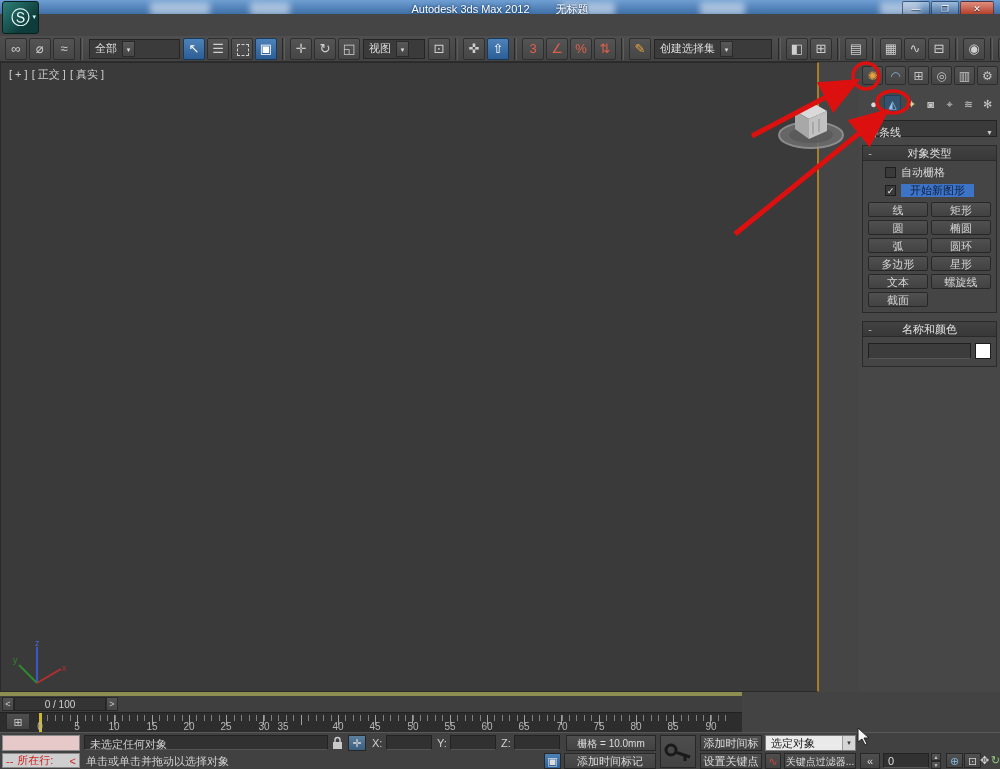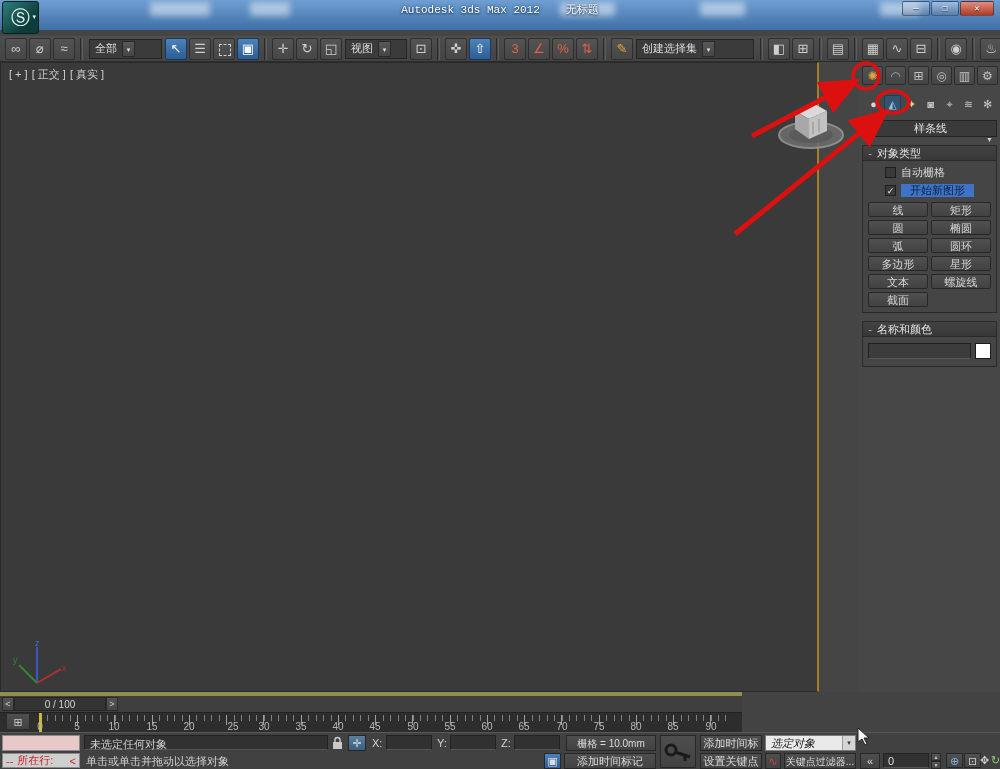--- a/index.html
+++ b/index.html
@@ -1,22 +1,22 @@
 <!DOCTYPE html>
 <html><head>
 <meta charset="utf-8">
 <style>
   * { margin:0; padding:0; box-sizing:border-box; }
   html,body { width:1000px; height:769px; overflow:hidden; background:#444;
     font-family:"Liberation Sans","DejaVu Sans",sans-serif; }
   #app { position:relative; width:1000px; height:769px; background:#454545; }
 
   
-  .titlebar { position:absolute; left:0; top:0; width:1000px; height:30px;
-    background:linear-gradient(#6f9fd2,#3e6fa6); overflow:hidden;font-family:Liberation Mono, monospace; }
+  .titlebar { position:absolute; left:0; top:0; width:1000px; height:14px;
+    background:linear-gradient(#6f9fd2,#3e6fa6); overflow:hidden; }
   .blob { position:absolute; top:2px; height:14px; border-radius:2px;
     background:rgba(235,240,250,.55); filter:blur(3px); }
   .title-text { position:absolute; top:2px; left:0; width:100%; text-align:center;
     font-size:11px; color:#fff; text-shadow:0 0 3px #1c3f66,0 1px 2px #1c3f66; }
   .title-text .doc { margin-left:26px; }
   .winctrl { position:absolute; right:6px; top:1px; display:flex; gap:1px; z-index:30; }
   .winbtn { width:28px; height:15px; text-align:center; line-height:14px; font-size:9px;
     color:#fff; background:linear-gradient(rgba(255,255,255,.35),rgba(90,110,140,.35));
     border:1px solid rgba(20,40,70,.6); border-radius:2px; text-shadow:0 1px 1px #123; }
   .winbtn.close { background:linear-gradient(#e08f7e,#b03a25); width:34px; }
@@ -63,27 +63,27 @@
   
   .cpanel { position:relative; width:141px; height:630px; background:#474747; }
   .cp-tabs { display:flex; gap:2px; padding:4px 2px 2px 3px; }
   .cp-tab { width:21px; height:19px; text-align:center; line-height:18px; font-size:12px;
     color:#c5c5c5; background:linear-gradient(#525252,#454545); border:1px solid #2d2d2d; border-radius:2px; }
   .cp-subtabs { display:flex; gap:2px; padding:8px 2px 2px 6px; }
   .cp-subtab { width:17px; height:17px; text-align:center; line-height:16px; font-size:11px;
     color:#c5c5c5; border:1px solid transparent; border-radius:2px; }
   .cp-subtab.active { background:#34526e; border-color:#1d3putaniaa52; border:1px solid #203f5c; color:#cfe2f2; }
   .cp-drop { margin:6px 3px 0 3px; height:17px; background:#3a3a3a; border:1px solid #242424;
-    color:#e0e0e0; font-size:11px; display:flex; align-items:center; padding:0 3px 0 5px;flex-direction:column; }
+    color:#e0e0e0; font-size:11px; display:flex; align-items:center; padding:8px 3px 0 5px; }
   .cp-drop .arr { margin-left:auto; font-size:7px; color:#ccc; }
   .rollout { margin:8px 3px 0 3px; border:1px solid #2a2a2a; background:#454545; padding-bottom:5px; }
   .roll-head { height:15px; background:linear-gradient(#424242,#383838); border-bottom:1px solid #2a2a2a;
     display:flex; align-items:center; font-size:11px; color:#e2e2e2; }
   .roll-head .minus { width:14px; text-align:center; color:#bbb; }
-  .roll-head .rtitle { flex:1; text-align:left; padding-right:14px; }
+  .roll-head .rtitle { flex:1; text-align:center; padding-right:14px; }
   .cbrow { display:flex; align-items:center; margin:4px 0 0 22px; font-size:11px; color:#d8d8d8; }
   .cbox { width:11px; height:11px; background:#3a3a3a; border:1px solid #1e1e1e; margin-right:5px;
     font-size:9px; line-height:10px; text-align:center; color:#eee; }
   .hl-label { background:#3e74c8; color:#0d1f3c; padding:0 9px; height:13px; line-height:13px; }
   .btn-grid { display:grid; grid-template-columns:1fr 1fr; gap:3px; padding:5px 5px 0 5px; }
   .sbtn { height:15px; font-size:11px; color:#d6d6d6; text-align:center; line-height:14px;
     background:linear-gradient(#505050,#424242); border:1px solid #272727; border-radius:2px; }
   .sbtn.empty { visibility:hidden; }
   .nc-row { display:flex; align-items:center; gap:4px; padding:6px 5px 2px 5px; }
   .nc-field { flex:1; height:16px; background:#3c3c3c; border:1px solid #202020; border-bottom-color:#565656; }
@@ -113,21 +113,21 @@
   
   .statusbar { position:absolute; left:0; top:732px; width:1000px; height:37px; background:#414141;
     border-top:1px solid #585858; font-size:11px; color:#d2d2d2; }
   .abs { position:absolute; }
   .fieldbox { background:#313131; border:1px solid #232323; border-bottom-color:#555; height:15px; }
   .btnbox { background:linear-gradient(#4e4e4e,#424242); border:1px solid #272727; height:16px;
     text-align:center; color:#dcdcdc; }
   .pinkbox { background:#e7c9c9; border:1px solid #8a8a8a; }
   .redtext { color:#cf2020; font-size:11px; }
   .white-drop { background:#eaeaea; border:1px solid #7a7a7a; color:#161616; display:flex;
-    align-items:center; height:16px; padding-left:5px;font-style:italic; }
+    align-items:center; height:16px; padding-left:5px; }
   .white-drop .arr { margin-left:auto; width:13px; height:14px; background:#d5d5d5;
     border-left:1px solid #9a9a9a; font-size:7px; text-align:center; line-height:13px; color:#333; }
   .navicon { width:17px; height:15px; text-align:center; line-height:14px; font-size:11px;
     color:#cfcfcf; background:linear-gradient(#505050,#434343); border:1px solid #282828; }
   .spinner { width:10px; height:15px; display:flex; flex-direction:column; }
   .spinner div { flex:1; background:linear-gradient(#555,#464646); border:1px solid #282828;
     font-size:5px; line-height:6px; text-align:center; color:#ccc; }
 
   
   .overlay { position:absolute; left:0; top:0; width:1000px; height:769px; pointer-events:none; z-index:60; }
@@ -159,21 +159,21 @@
     <span>Ⓢ</span>
     <span class="drop">▾</span>
   </div>
 
 
   <div class="toolbar">
     <div class="ticon">∞</div>
     <div class="ticon">⌀</div>
     <div class="ticon">≈</div>
     <div class="tsep"></div>
-    <div class="tdrop" style="width:73px">
+    <div class="tdrop" style="width:91px">
       <span>全部</span>
         <span class="arr">▾</span>
     </div>
     <div class="ticon active">↖</div>
     <div class="ticon">☰</div>
     <div class="ticon dashedbox"></div>
     <div class="ticon active">▣</div>
     <div class="tsep"></div>
     <div class="ticon">✛</div>
     <div class="ticon">↻</div>
@@ -314,23 +314,23 @@
   </div>
   <div class="ruler">
     <div class="minor"></div>
     <div class="major"></div>
     <div class="time-marker"></div>
     <span class="tick-label" style="left:40px">0</span>
     <span class="tick-label" style="left:77px">5</span>
     <span class="tick-label" style="left:114px">10</span>
     <span class="tick-label" style="left:152px">15</span>
     <span class="tick-label" style="left:189px">20</span>
-    <span class="tick-label" style="left:233px">25</span>
+    <span class="tick-label" style="left:226px">25</span>
     <span class="tick-label" style="left:264px">30</span>
-    <span class="tick-label" style="left:301px">35</span>
+    <span class="tick-label" style="left:283px">35</span>
     <span class="tick-label" style="left:338px">40</span>
     <span class="tick-label" style="left:375px">45</span>
     <span class="tick-label" style="left:413px">50</span>
     <span class="tick-label" style="left:450px">55</span>
     <span class="tick-label" style="left:487px">60</span>
     <span class="tick-label" style="left:524px">65</span>
     <span class="tick-label" style="left:562px">70</span>
     <span class="tick-label" style="left:599px">75</span>
     <span class="tick-label" style="left:636px">80</span>
     <span class="tick-label" style="left:673px">85</span>

